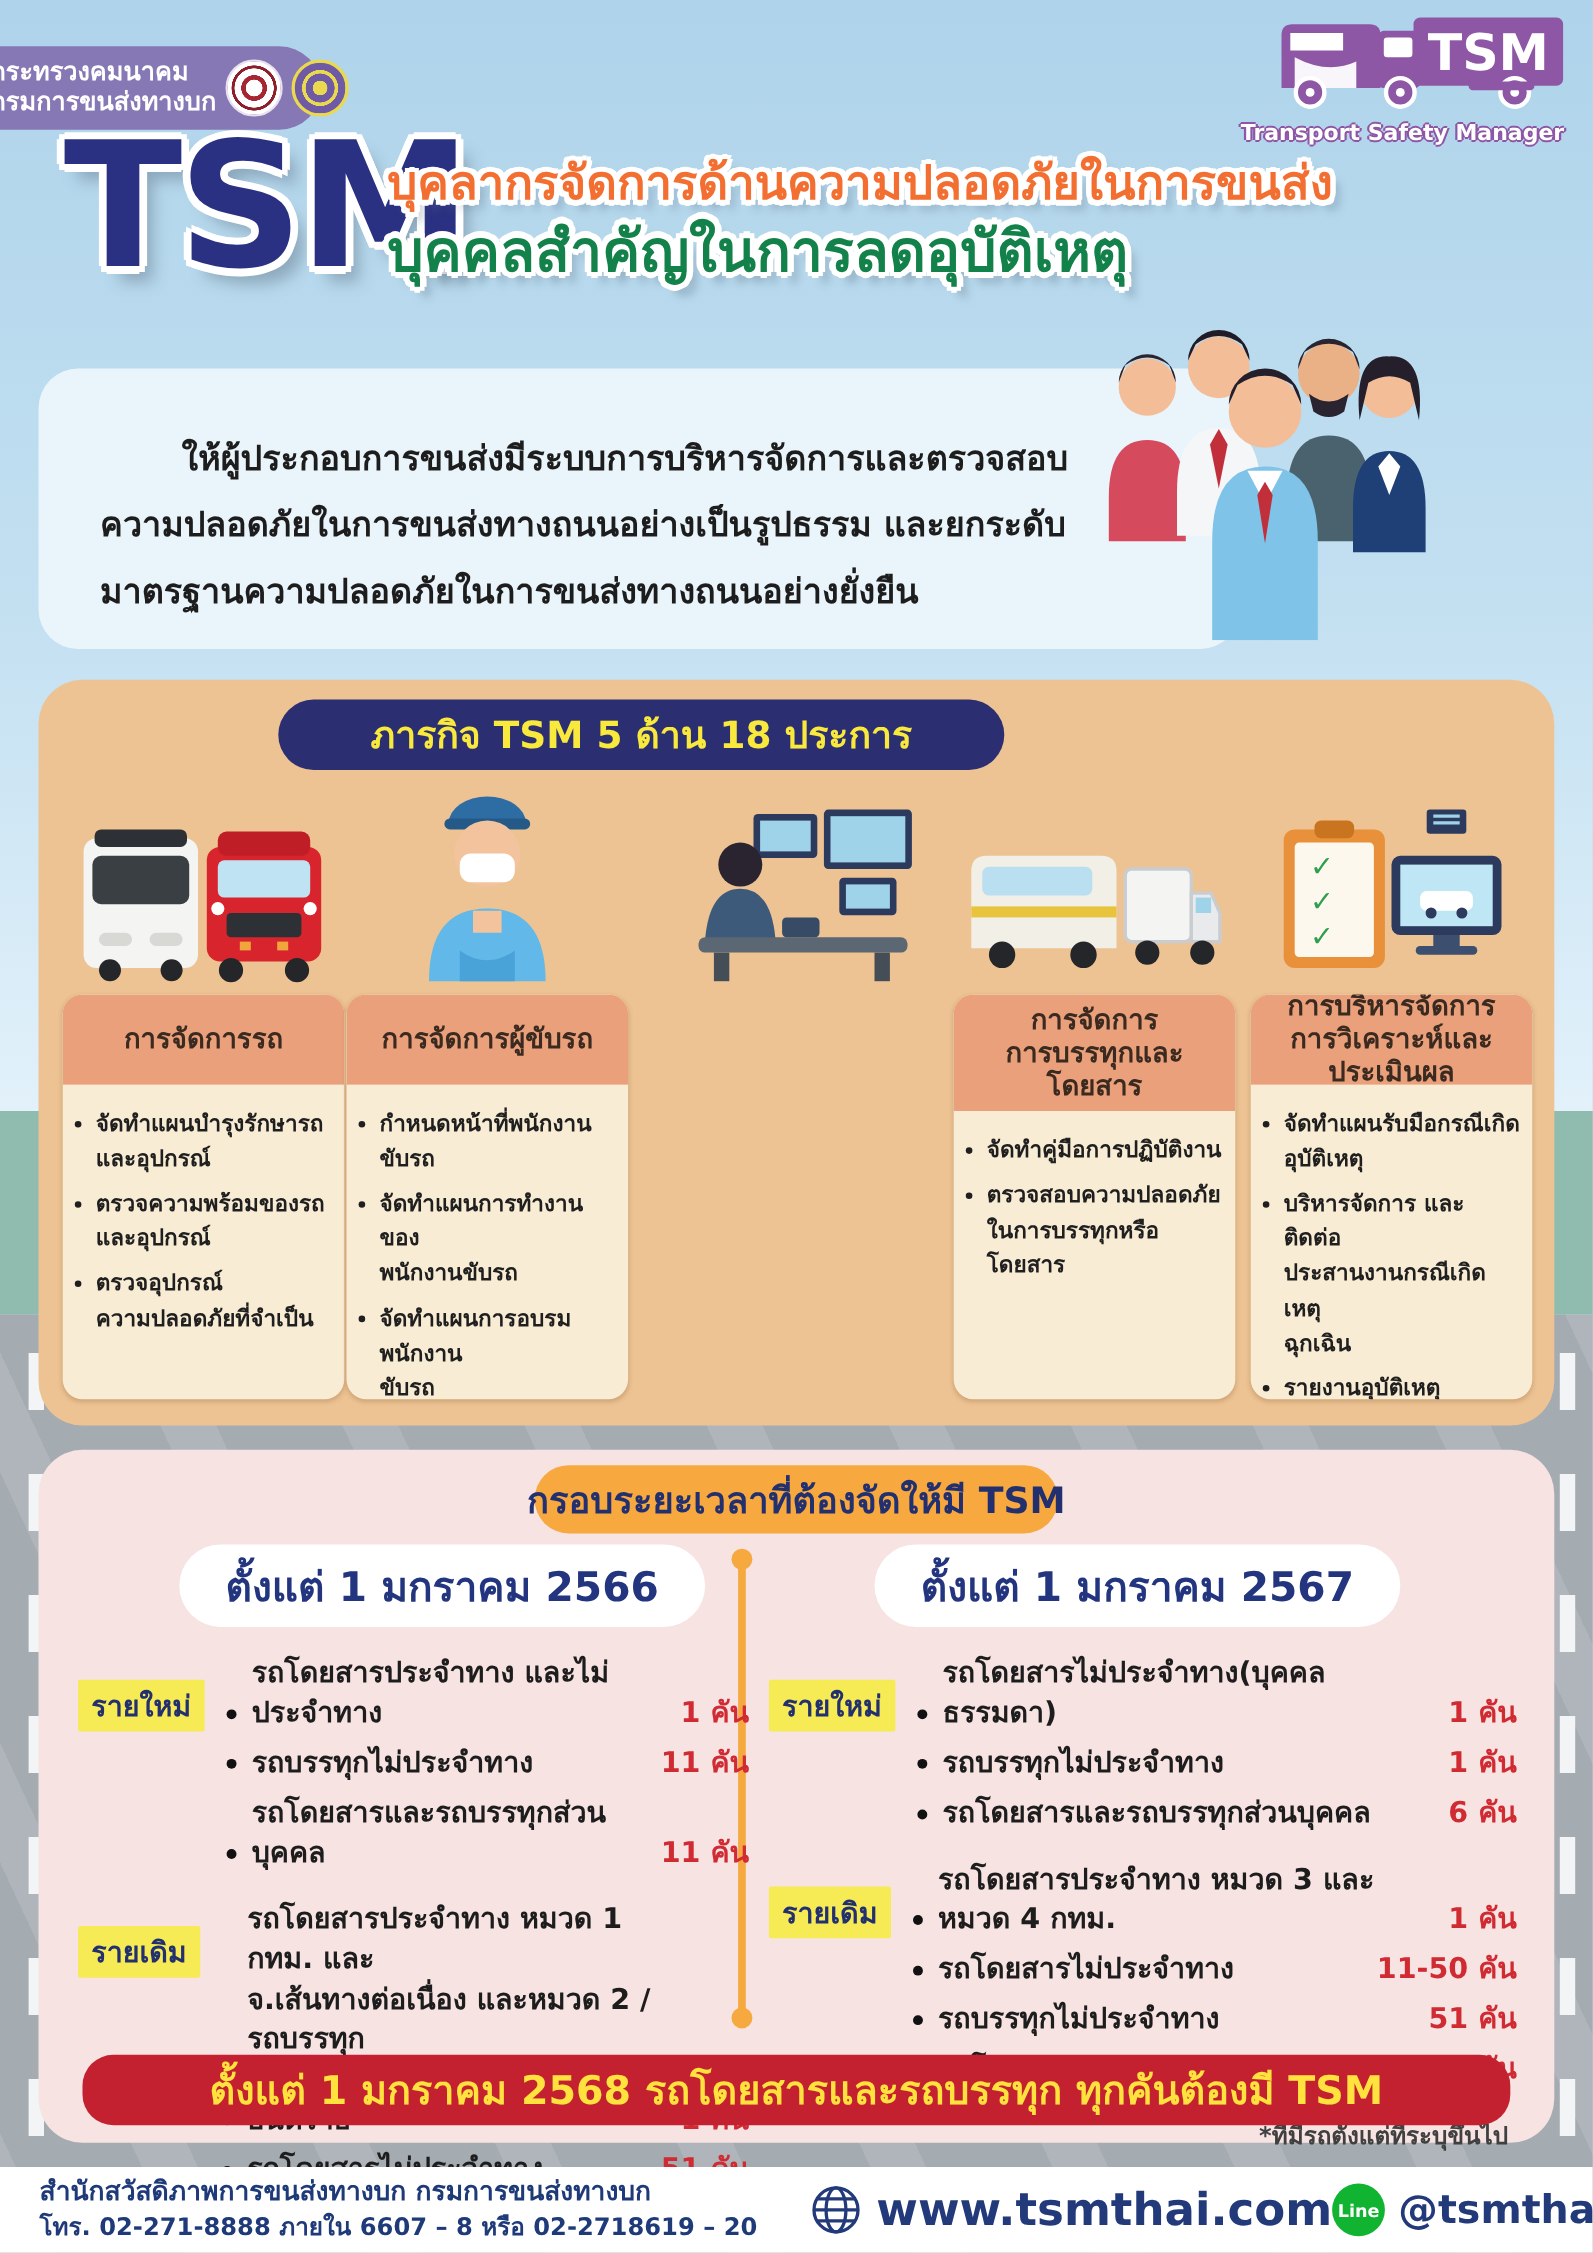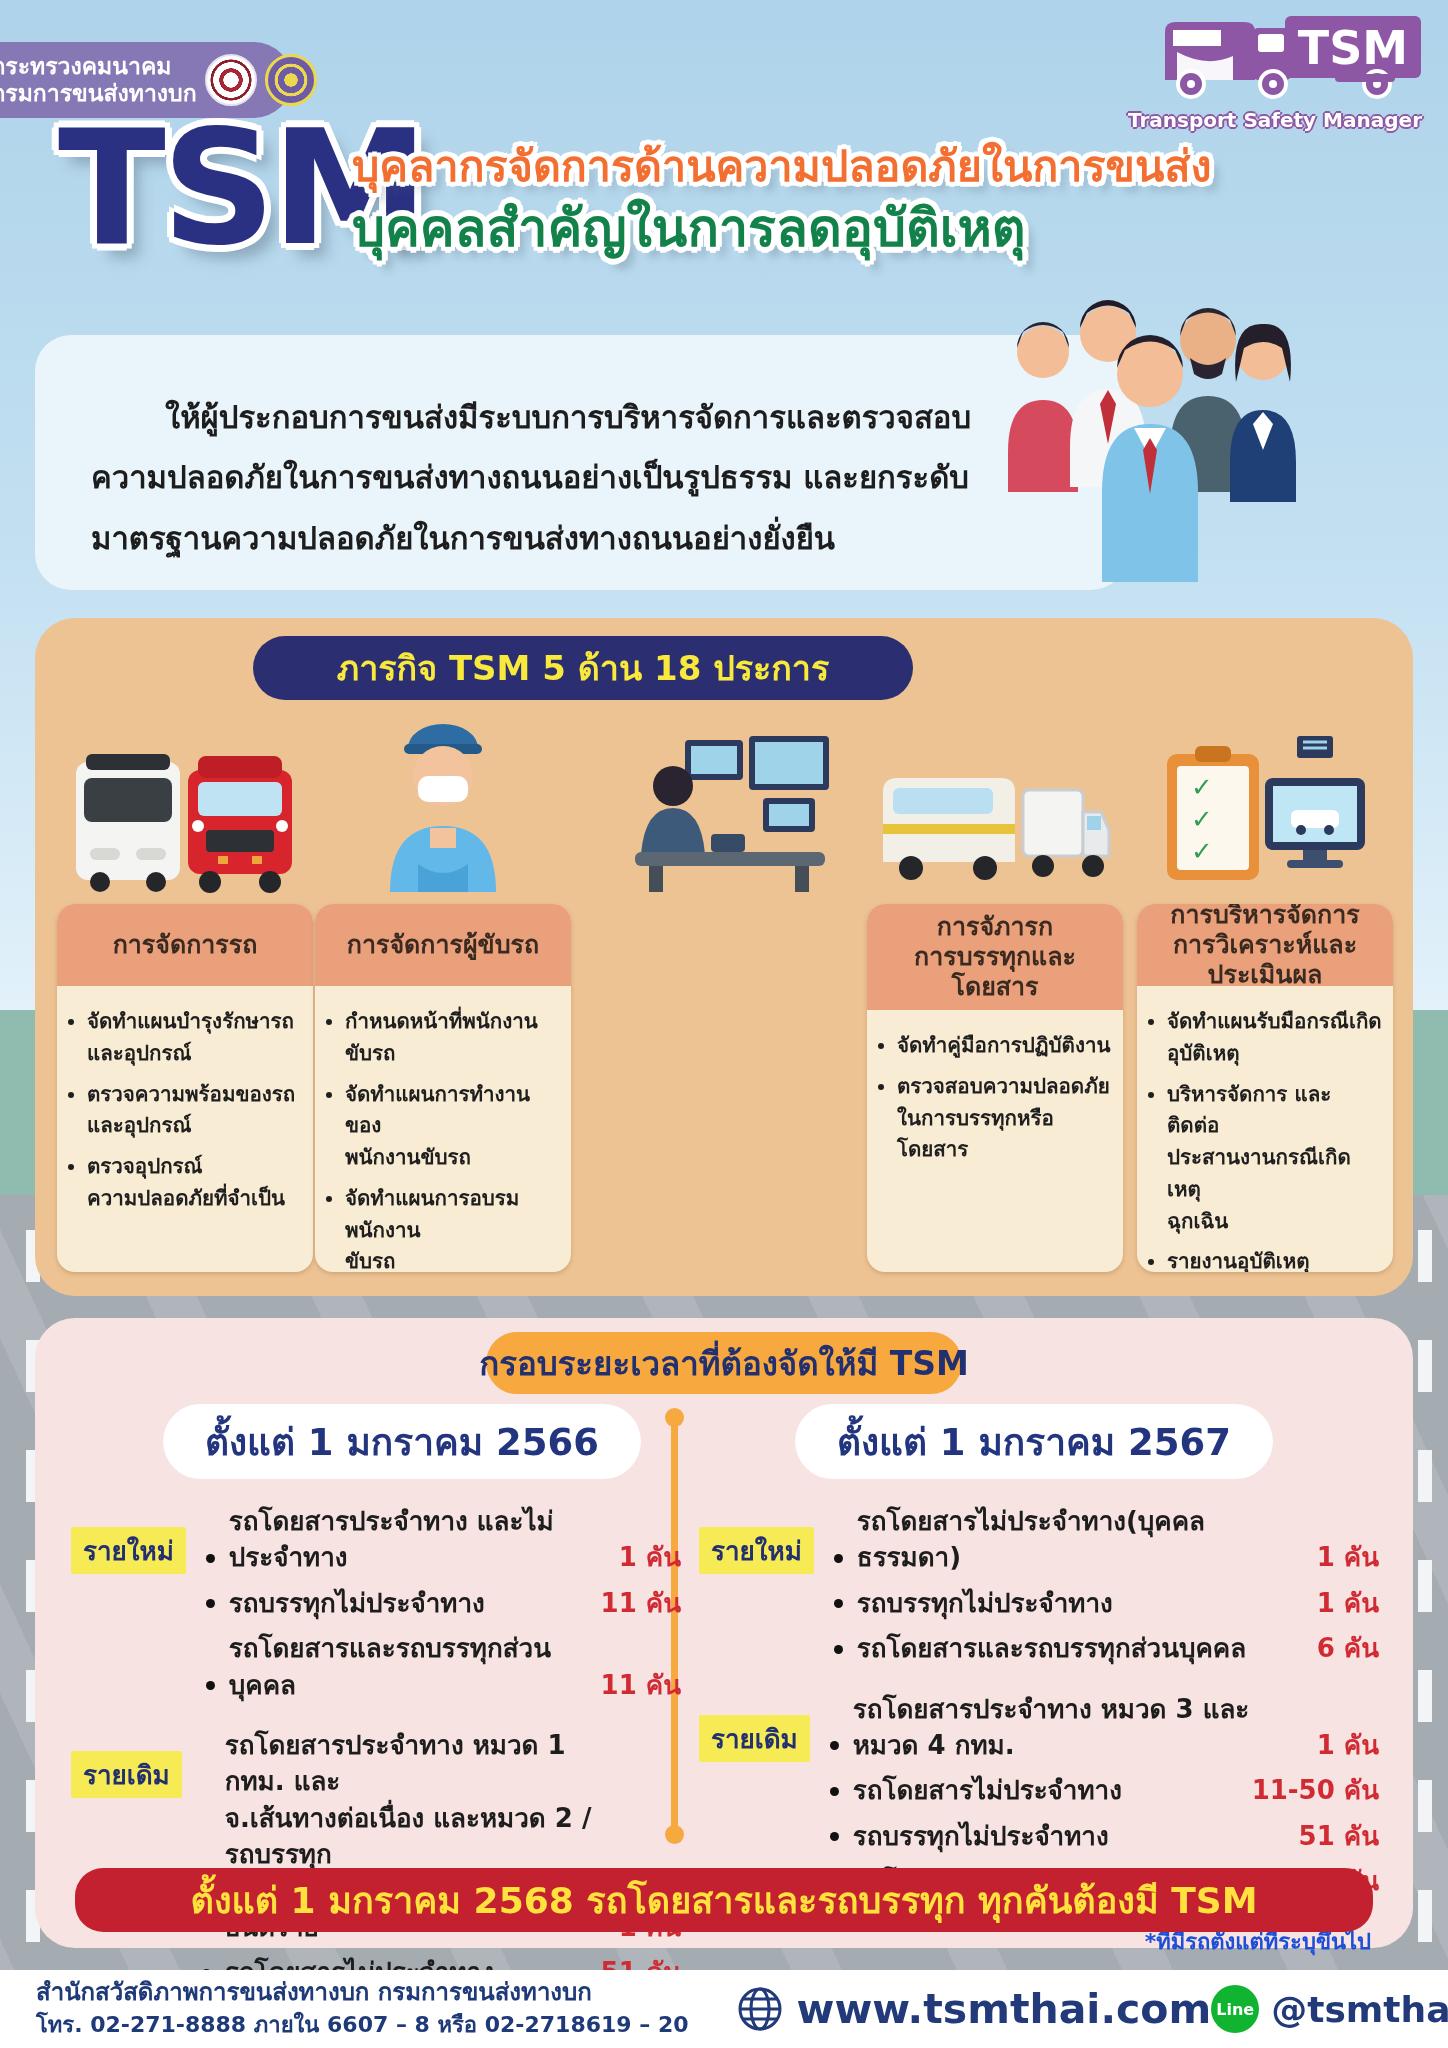--- a/index.html
+++ b/index.html
@@ -79,21 +79,21 @@
   .tl-left .datepill { margin-left:92px; }
   .tl-right .datepill { margin-left:96px; }
   .tgroup { display:flex; align-items:flex-start; gap:12px; margin-bottom:24px; }
   .ttag { background:#f6ea55; border-radius:2px; padding:3px 12px; font-weight:bold; font-size:26px;
     color:#23306f; white-space:nowrap; flex:none;margin-top:24px; }
   .trows { flex:1; display:flex; flex-direction:column; gap:9px; }
   .trow { display:flex; align-items:flex-end; gap:8px; font-size:26px; font-weight:600; color:#1d1d1d; line-height:1.4; }
   .tdot { width:9px; height:9px; border-radius:50%; background:#111; margin:0 6px 13px 8px; flex:none; }
   .ttext { flex:1; white-space:pre-line; }
   .tval { color:#d02a32; font-weight:bold; white-space:nowrap; margin-left:4px; }
-  .footnote { color:#1d4ed8; font-size:22px; font-weight:bold; text-align:right; margin-top:22px; padding-right:8px; }
+  .footnote { color:#404040; font-size:22px; font-weight:bold; text-align:right; margin-top:22px; padding-right:8px; }
   .tl-divider { position:absolute; left:636px; top:98px; bottom:112px; width:7px; background:#f6a93f; border-radius:4px; }
   .tl-divider::before, .tl-divider::after { content:""; position:absolute; left:-6px; width:19px; height:19px;
     border-radius:50%; background:#f6a93f; }
   .tl-divider::before { top:-8px; } .tl-divider::after { bottom:-8px; }
   .tl-banner { position:absolute; left:40px; right:40px; bottom:16px; height:64px;
     background:#c42130; border-radius:28px; display:flex; align-items:center; justify-content:center;
     color:#ffe23d; font-size:36px; font-weight:bold; white-space:nowrap; }
 
   
   .footer { position:absolute; left:0; right:0; bottom:0; height:78px; background:#fff;
@@ -285,21 +285,21 @@
         <circle cx="34" cy="114" r="12" fill="#24262a"></circle>
           <circle cx="108" cy="114" r="12" fill="#24262a"></circle>
         <rect x="146" y="36" width="60" height="66" rx="6" fill="#f4f4f2" stroke="#c9cdd1" stroke-width="3"></rect>
         <path d="M206 58 h18 l8 18 v26 h-26 z" fill="#e8eaec" stroke="#c9cdd1" stroke-width="3"></path>
         <rect x="210" y="62" width="14" height="14" fill="#9fd3ea"></rect>
         <circle cx="166" cy="112" r="11" fill="#24262a"></circle>
           <circle cx="216" cy="112" r="11" fill="#24262a"></circle>
       </svg>
     </div>
     <div class="mcard">
-      <div class="mhead">การจัภารก
+      <div class="mhead">การจัดการ
 การบรรทุกและโดยสาร</div>
       <ul class="mbody">
         <li>จัดทำคู่มือการปฏิบัติงาน</li>
         <li>ตรวจสอบความปลอดภัย
 ในการบรรทุกหรือโดยสาร</li>
       </ul>
     </div>
   </div>
 
   <div class="mcol mc4">

